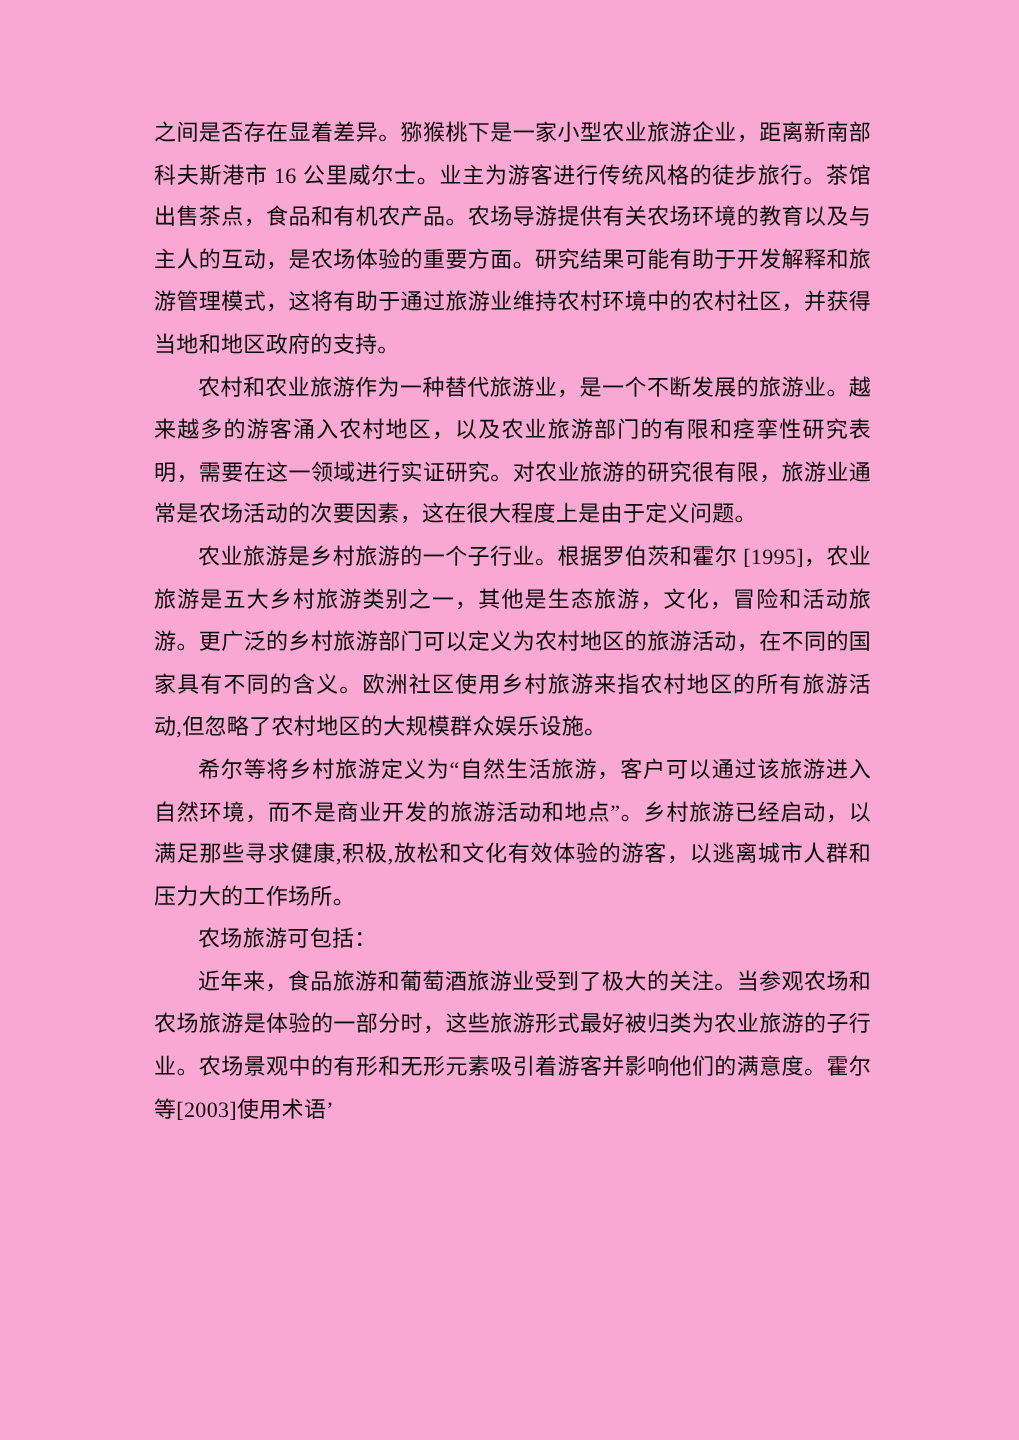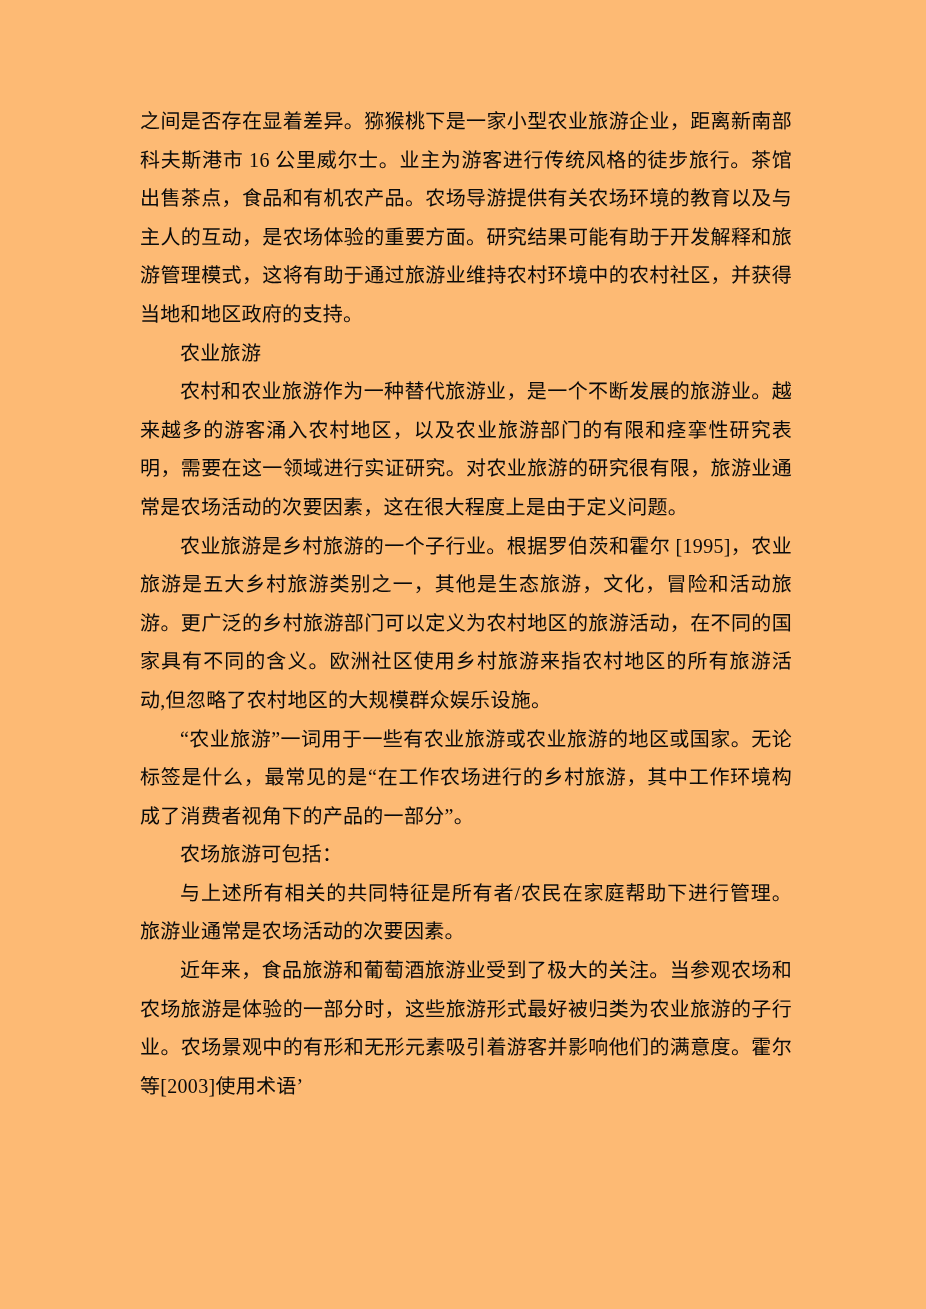--- a/index.html
+++ b/index.html
@@ -11,21 +11,21 @@
   body {
     width: 926px;
     height: 1309px;
     position: relative;
     overflow: hidden;
     font-family: "Liberation Serif", "DejaVu Serif", serif;
   }
   .page {
     position: absolute;
     inset: 0;
-    background: #fdba74;
+    background: #f9a8d4;
   }
   .text-block {
     position: absolute;
     left: 140px;
     top: 102px;
     width: 652px;
     font-size: 20px;
     line-height: 38.6px;
     color: #0a0a0a;
     text-align: justify;
@@ -40,21 +40,19 @@
   .text-block p.indent {
     text-indent: 2em;
   }
 </style>
 </head>
 <body>
 
 <div class="page">
   <div class="text-block">
     <p>之间是否存在显着差异。猕猴桃下是一家小型农业旅游企业，距离新南部科夫斯港市 16 公里威尔士。业主为游客进行传统风格的徒步旅行。茶馆出售茶点，食品和有机农产品。农场导游提供有关农场环境的教育以及与主人的互动，是农场体验的重要方面。研究结果可能有助于开发解释和旅游管理模式，这将有助于通过旅游业维持农村环境中的农村社区，并获得当地和地区政府的支持。</p>
-    <p class="indent">农业旅游</p>
     <p class="indent">农村和农业旅游作为一种替代旅游业，是一个不断发展的旅游业。越来越多的游客涌入农村地区，以及农业旅游部门的有限和痉挛性研究表明，需要在这一领域进行实证研究。对农业旅游的研究很有限，旅游业通常是农场活动的次要因素，这在很大程度上是由于定义问题。</p>
     <p class="indent">农业旅游是乡村旅游的一个子行业。根据罗伯茨和霍尔 [1995]，农业旅游是五大乡村旅游类别之一，其他是生态旅游，文化，冒险和活动旅游。更广泛的乡村旅游部门可以定义为农村地区的旅游活动，在不同的国家具有不同的含义。欧洲社区使用乡村旅游来指农村地区的所有旅游活动,但忽略了农村地区的大规模群众娱乐设施。</p>
-    <p class="indent">“农业旅游”一词用于一些有农业旅游或农业旅游的地区或国家。无论标签是什么，最常见的是“在工作农场进行的乡村旅游，其中工作环境构成了消费者视角下的产品的一部分”。</p>
+    <p class="indent">希尔等将乡村旅游定义为“自然生活旅游，客户可以通过该旅游进入自然环境，而不是商业开发的旅游活动和地点”。乡村旅游已经启动，以满足那些寻求健康,积极,放松和文化有效体验的游客，以逃离城市人群和压力大的工作场所。</p>
     <p class="indent">农场旅游可包括：</p>
-    <p class="indent">与上述所有相关的共同特征是所有者/农民在家庭帮助下进行管理。旅游业通常是农场活动的次要因素。</p>
     <p class="indent">近年来，食品旅游和葡萄酒旅游业受到了极大的关注。当参观农场和农场旅游是体验的一部分时，这些旅游形式最好被归类为农业旅游的子行业。农场景观中的有形和无形元素吸引着游客并影响他们的满意度。霍尔等[2003]使用术语’</p>
   </div>
 </div>
 
 </body></html>

